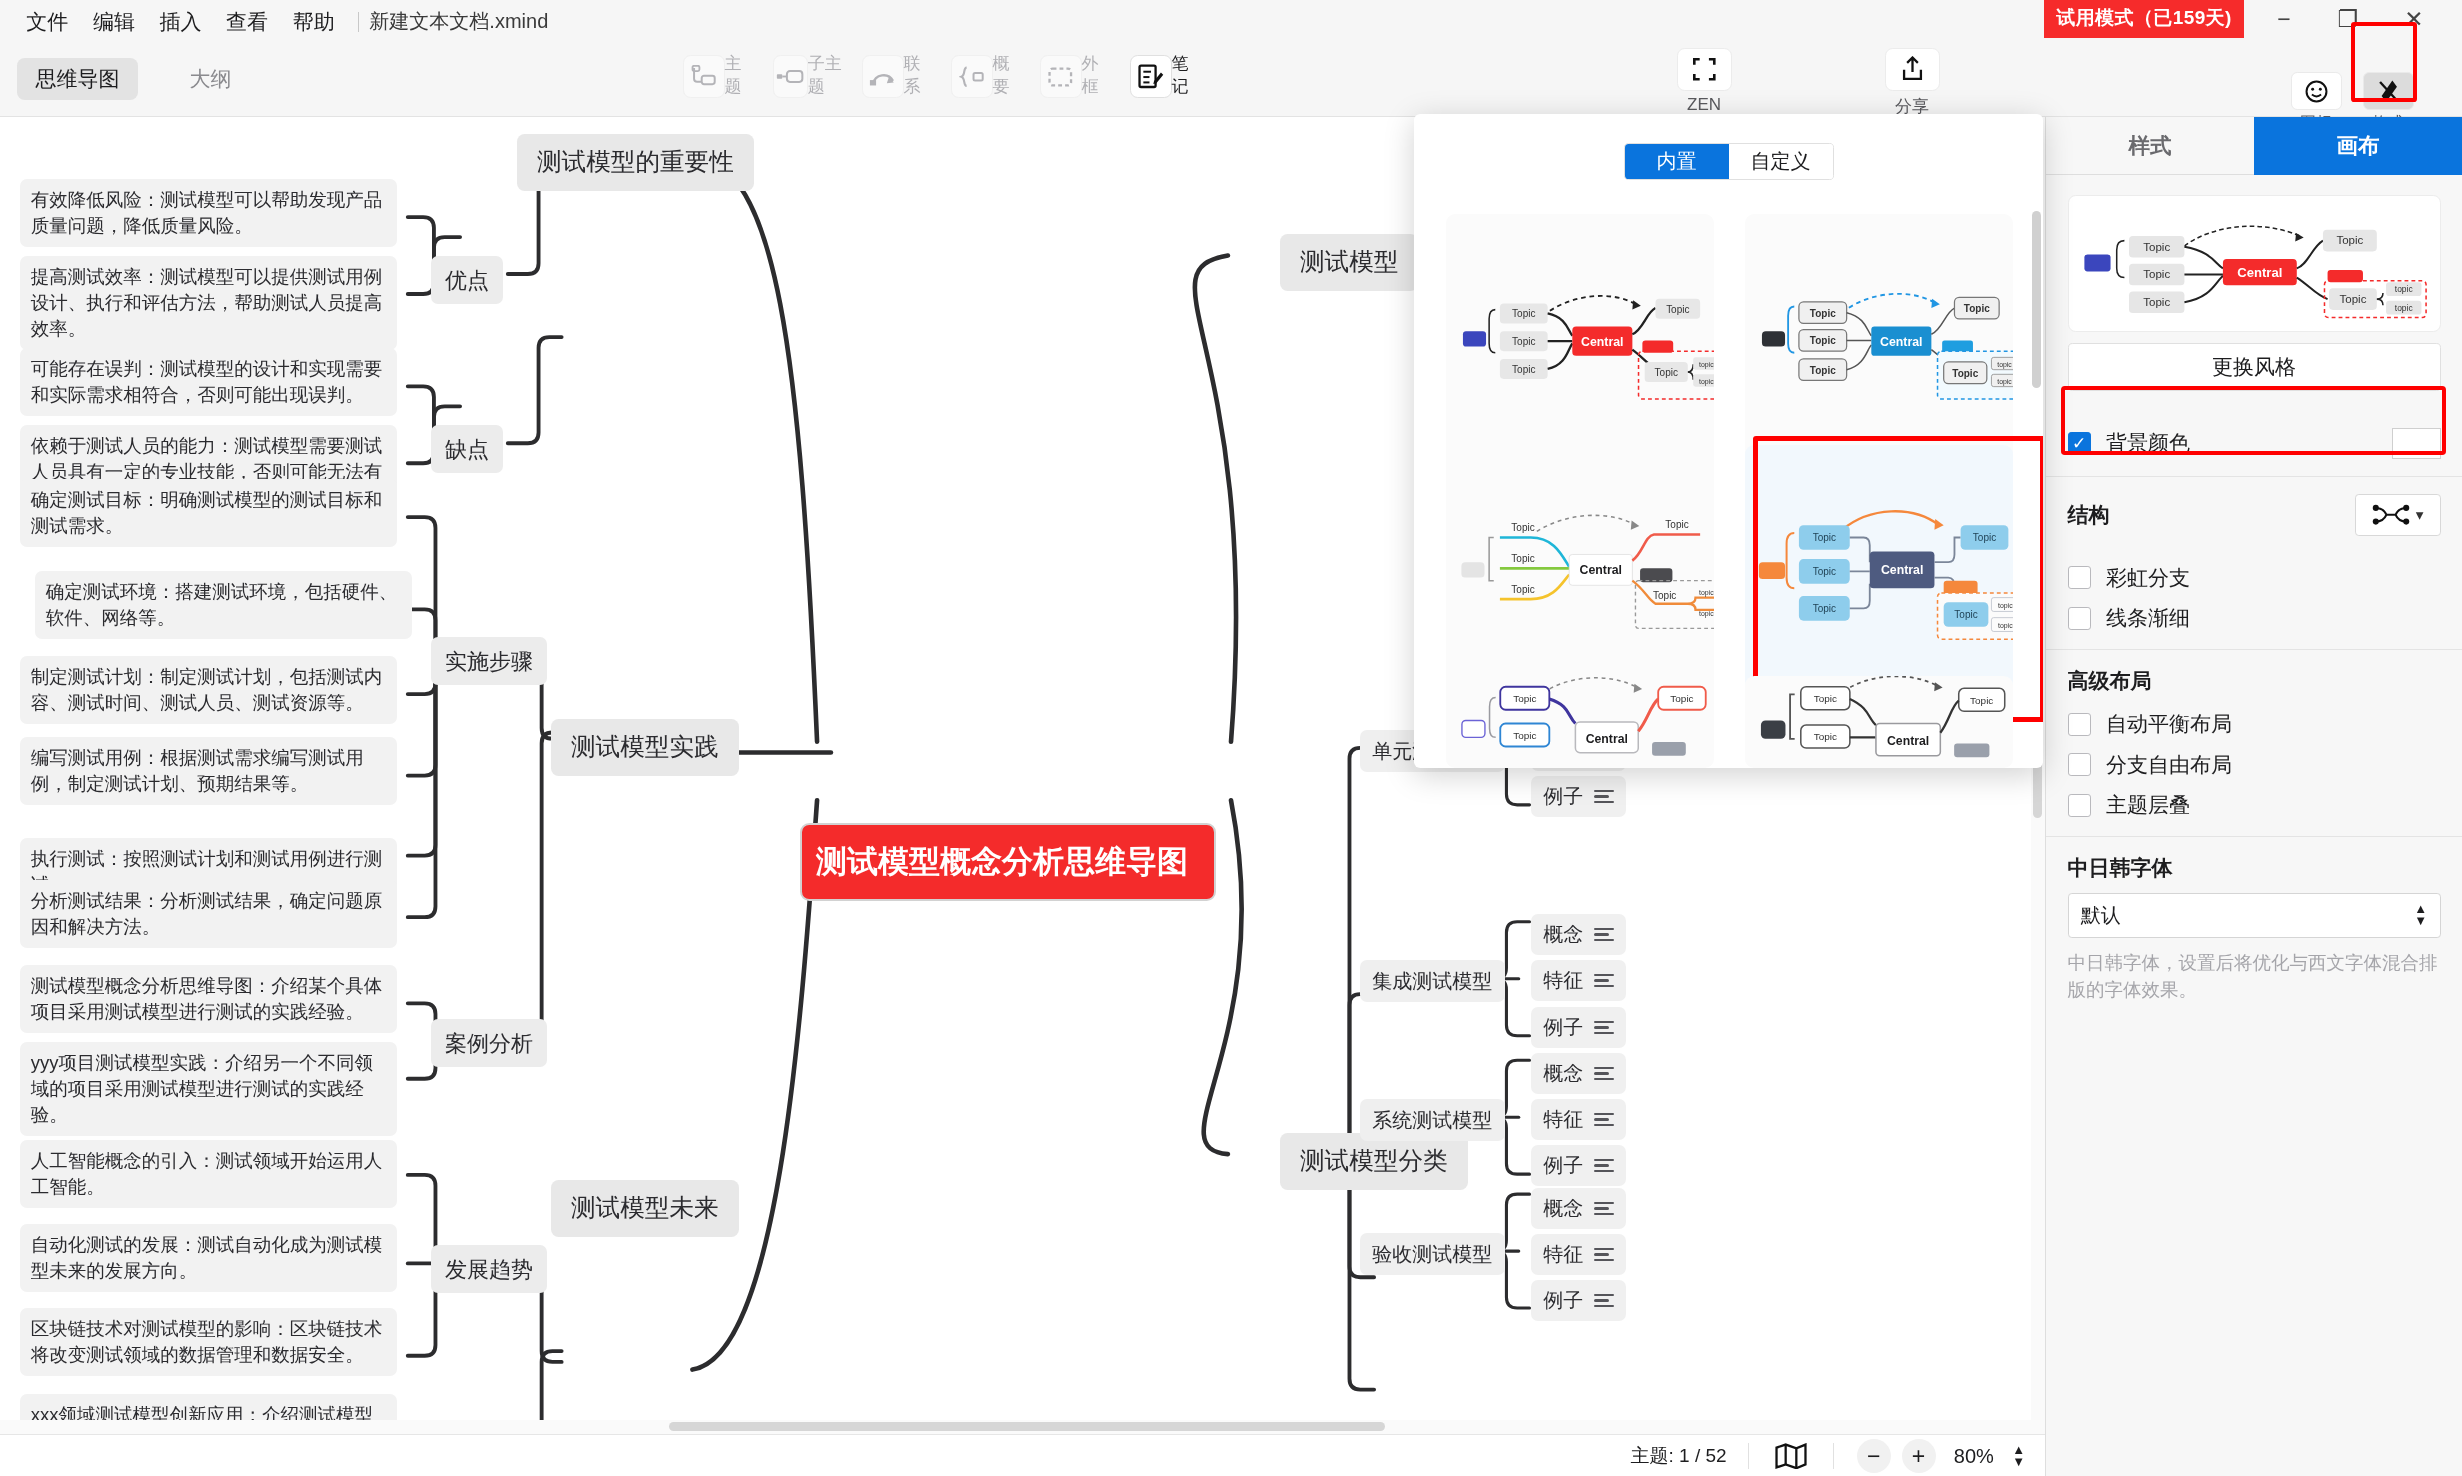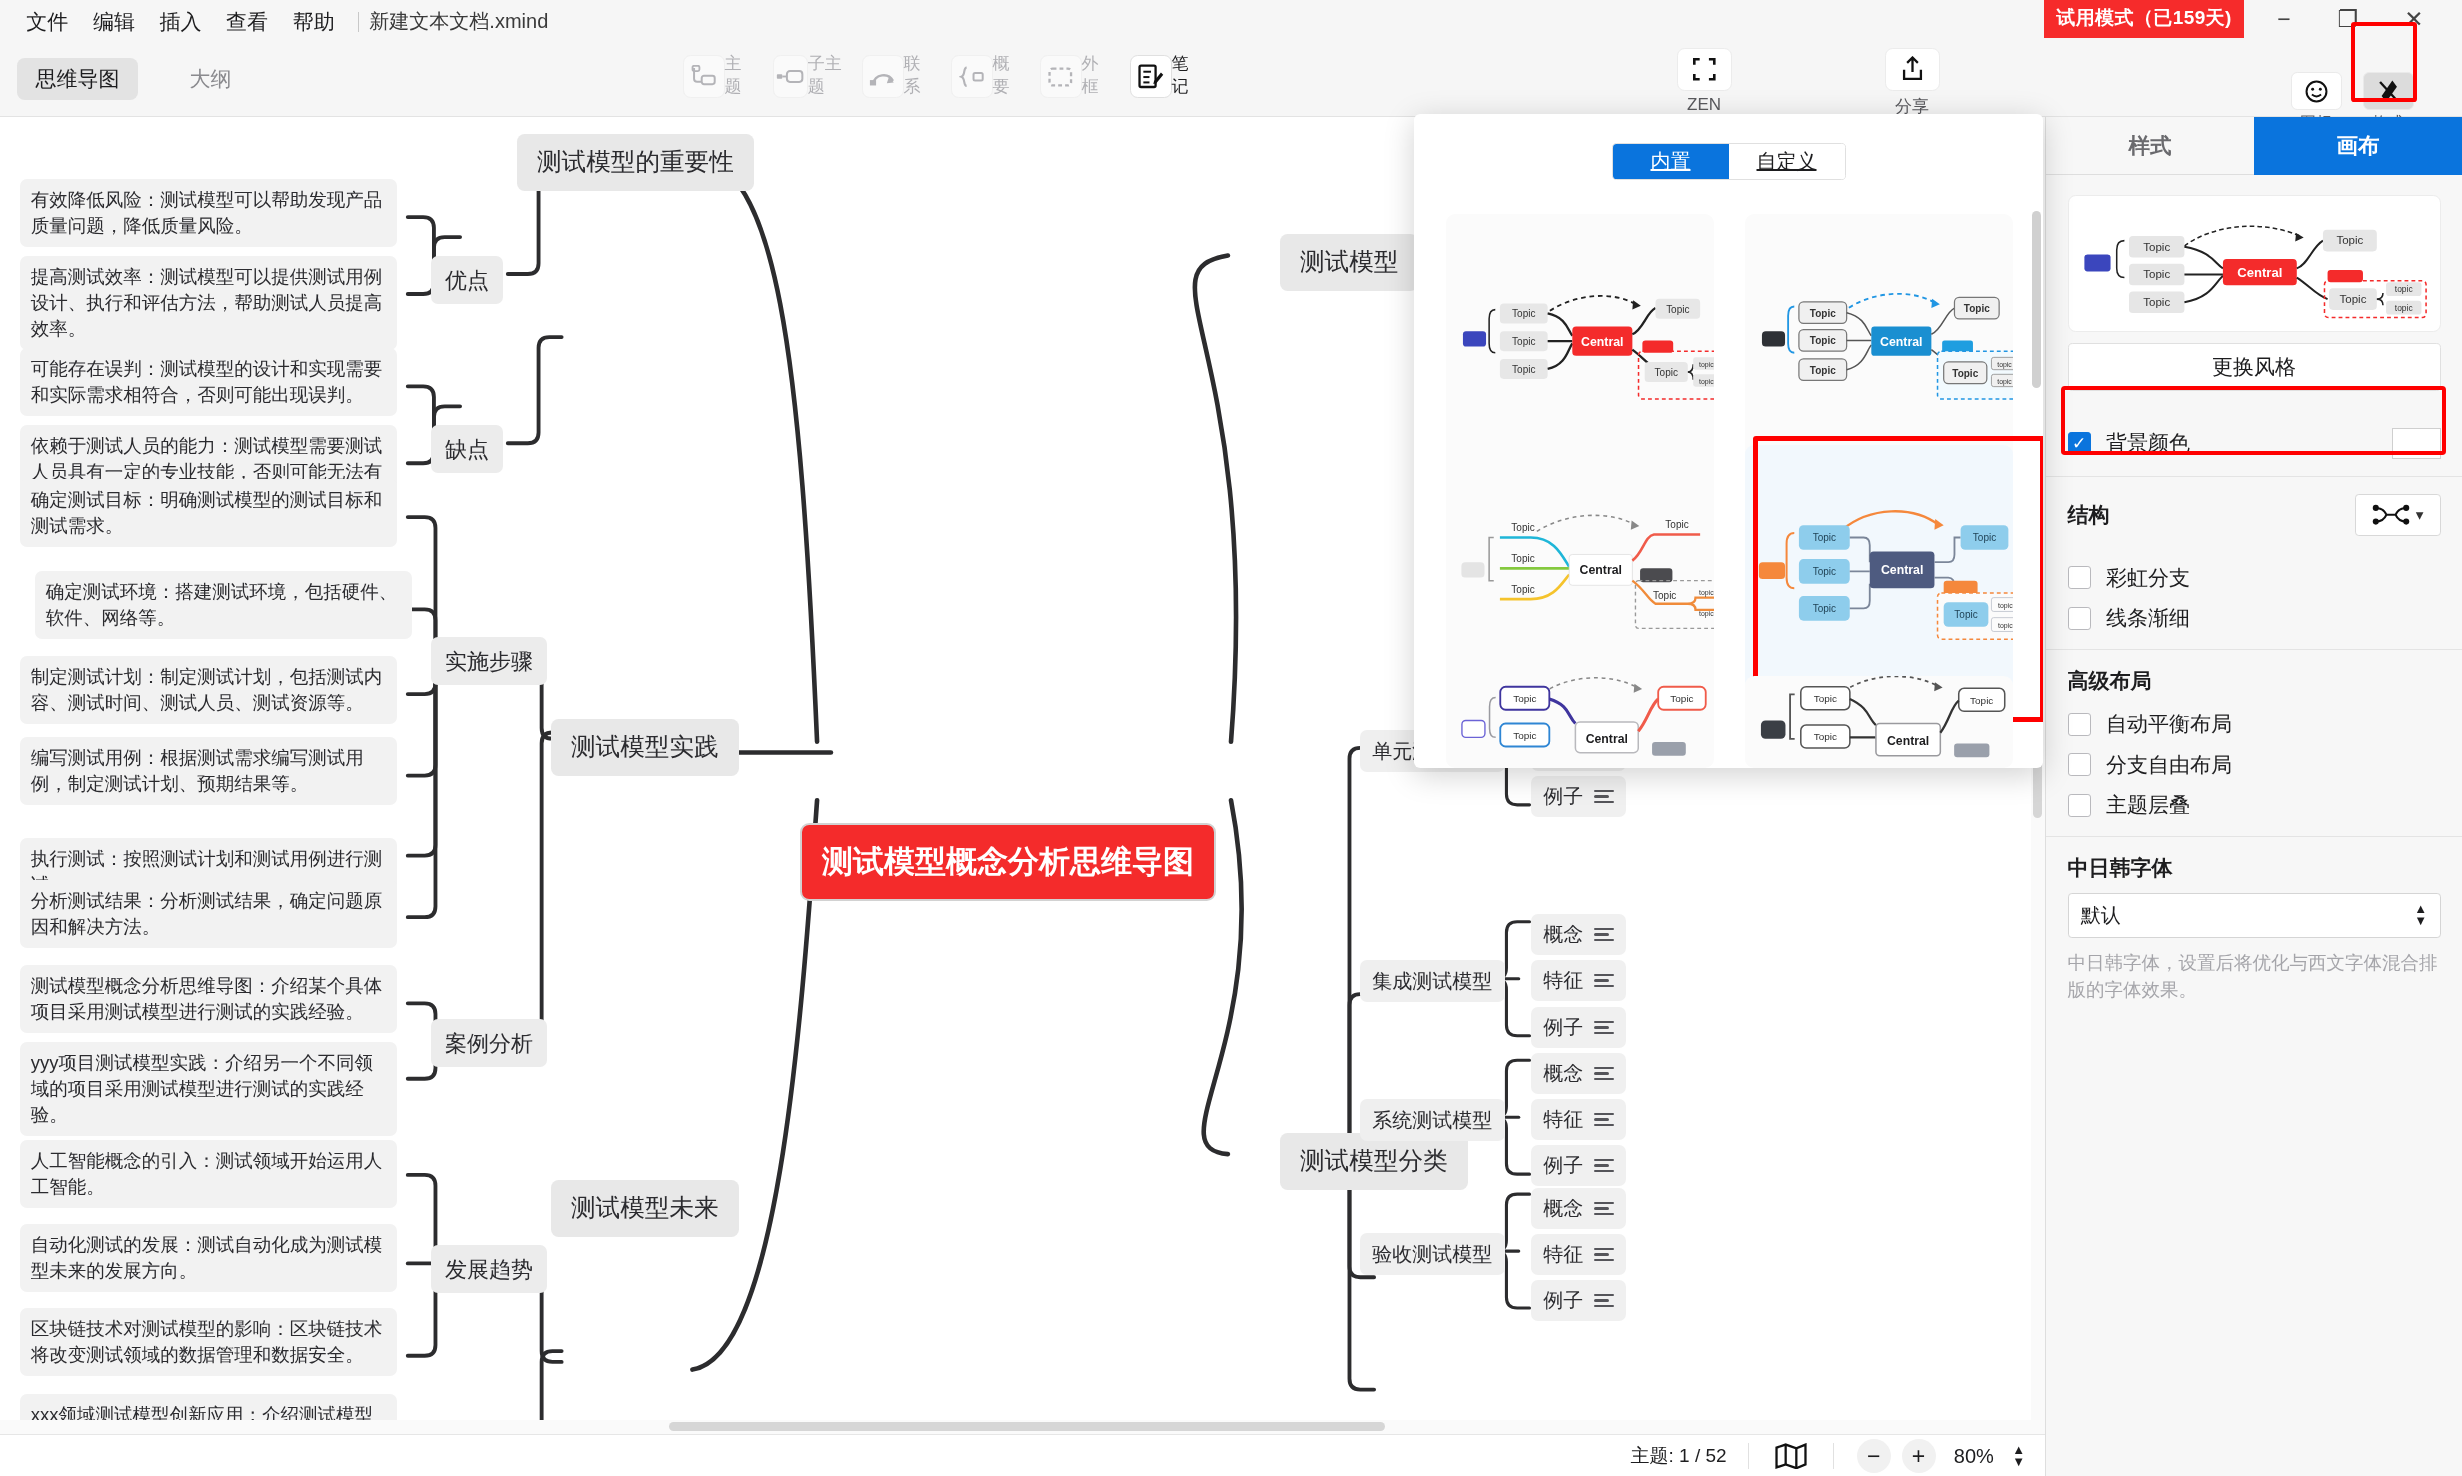--- a/index.html
+++ b/index.html
@@ -121,21 +121,21 @@
   .note-ic i { display: block; height: 2.3px; background: #55555a; border-radius: 1.5px; }
   .note-ic i:nth-child(1) { width: 20px; }
   .note-ic i:nth-child(2) { width: 15.4px; }
   .note-ic i:nth-child(3) { width: 20px; }
 
   #central {
     position: absolute; left: 800px; top: 706px;
     width: 416px; background: #f42b2b; color: #ffffff;
     border: 2.3px solid #d2d2d2; border-radius: 9.2px;
     font-size: 31px; font-weight: bold; line-height: 1.3;
-    text-align: center; padding: 17px 14px;
+    text-align: left; padding: 17px 14px;
   }
 
   
   #hscroll {
     position: absolute; left: 0; top: 1420px; width: 2045px; height: 14px;
     background: #fafafa;
   }
   #hthumb { position: absolute; left: 669px; top: 2.3px; width: 716px; height: 9.2px;
     background: #d6d6d6; border-radius: 4.6px; }
   #vscroll {
@@ -220,22 +220,22 @@
   #style-popup {
     position: absolute; left: 1414px; top: 114px; width: 629px; height: 654px;
     background: #ffffff; border-radius: 6.2px;
     box-shadow: 0 6.2px 31px rgba(0,0,0,0.18);
     overflow: hidden;
   }
   #popup-tabs {
     position: absolute; left: 50%; transform: translateX(-50%); top: 29px;
     display: flex; border-radius: 4.6px; overflow: hidden; border: 0.8px solid #e0e0e0;
   }
-  .ptab { width: 116px; height: 35px; display: flex; align-items: center;
-    justify-content: center; font-size: 20px; background: #ffffff; color: #1d1d1f; text-decoration: underline; }
+  .ptab { width: 104px; height: 35px; display: flex; align-items: center;
+    justify-content: center; font-size: 20px; background: #ffffff; color: #1d1d1f; }
   .ptab.active { background: #0a74dd; color: #ffffff; }
   .style-card {
     position: absolute; width: 268px; height: 259px;
     background: #fbfbfb; border-radius: 9.2px; overflow: hidden;
   }
   .style-card.tinted { background: #f2f8fd; }
   .style-name {
     position: absolute; width: 268px; text-align: center;
     font-size: 21px; color: #3a3a3e;
   }

